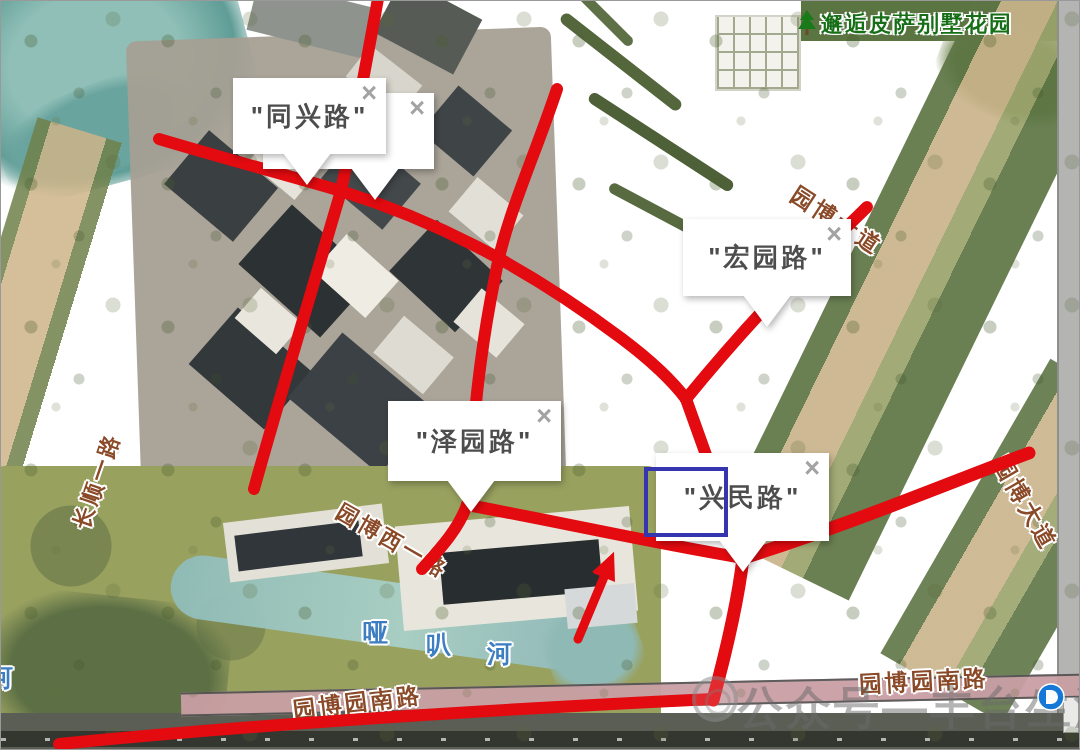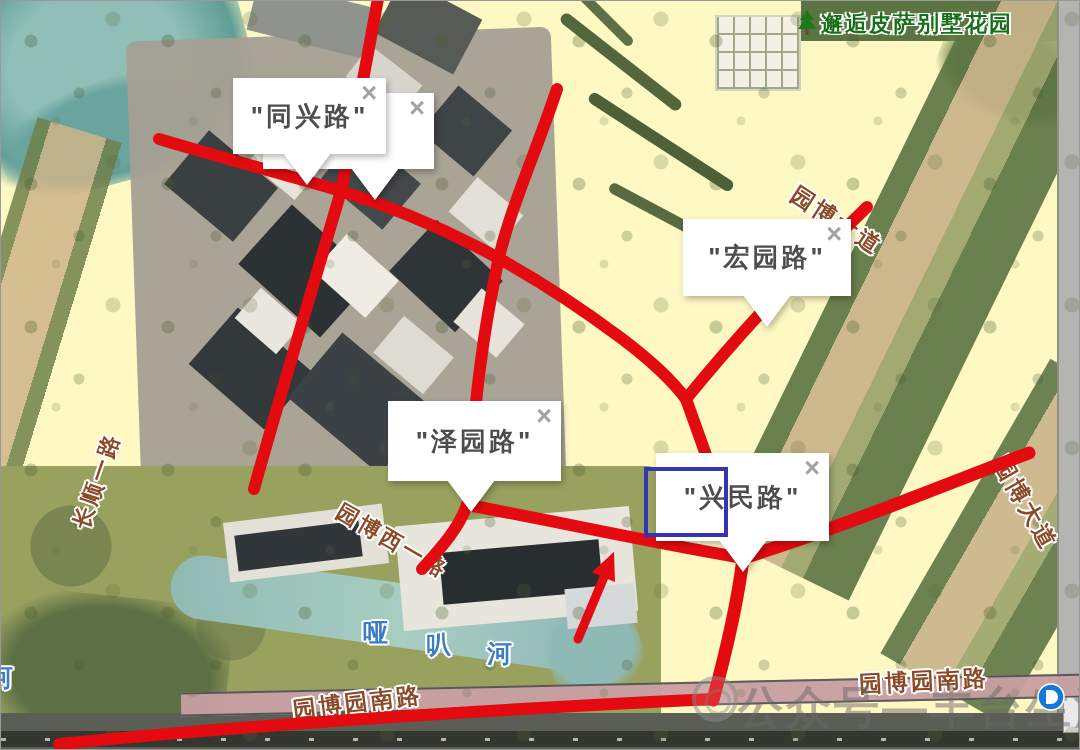--- a/index.html
+++ b/index.html
@@ -1,19 +1,19 @@
 <!DOCTYPE html>
 <html><head>
 <meta charset="utf-8">
 <style>
   html,body{margin:0;padding:0;background:#222;}
   *{box-sizing:border-box;}
   .map{
     position:relative;width:1080px;height:750px;overflow:hidden;
-    background:#fef9c3;
+    background:#ffffff;
     font-family:"Liberation Sans","DejaVu Sans",sans-serif;
     border:1px solid #999;
   }
   .abs{position:absolute;}
   
   .mottle{
     left:0;top:0;width:1080px;height:750px;z-index:1;pointer-events:none;
     background-image:
       radial-gradient(circle 6px at 30px 40px, rgba(72,92,44,.30) 0 6px, transparent 7px),
       radial-gradient(circle 5px at 78px 92px, rgba(60,80,40,.25) 0 5px, transparent 6px),

